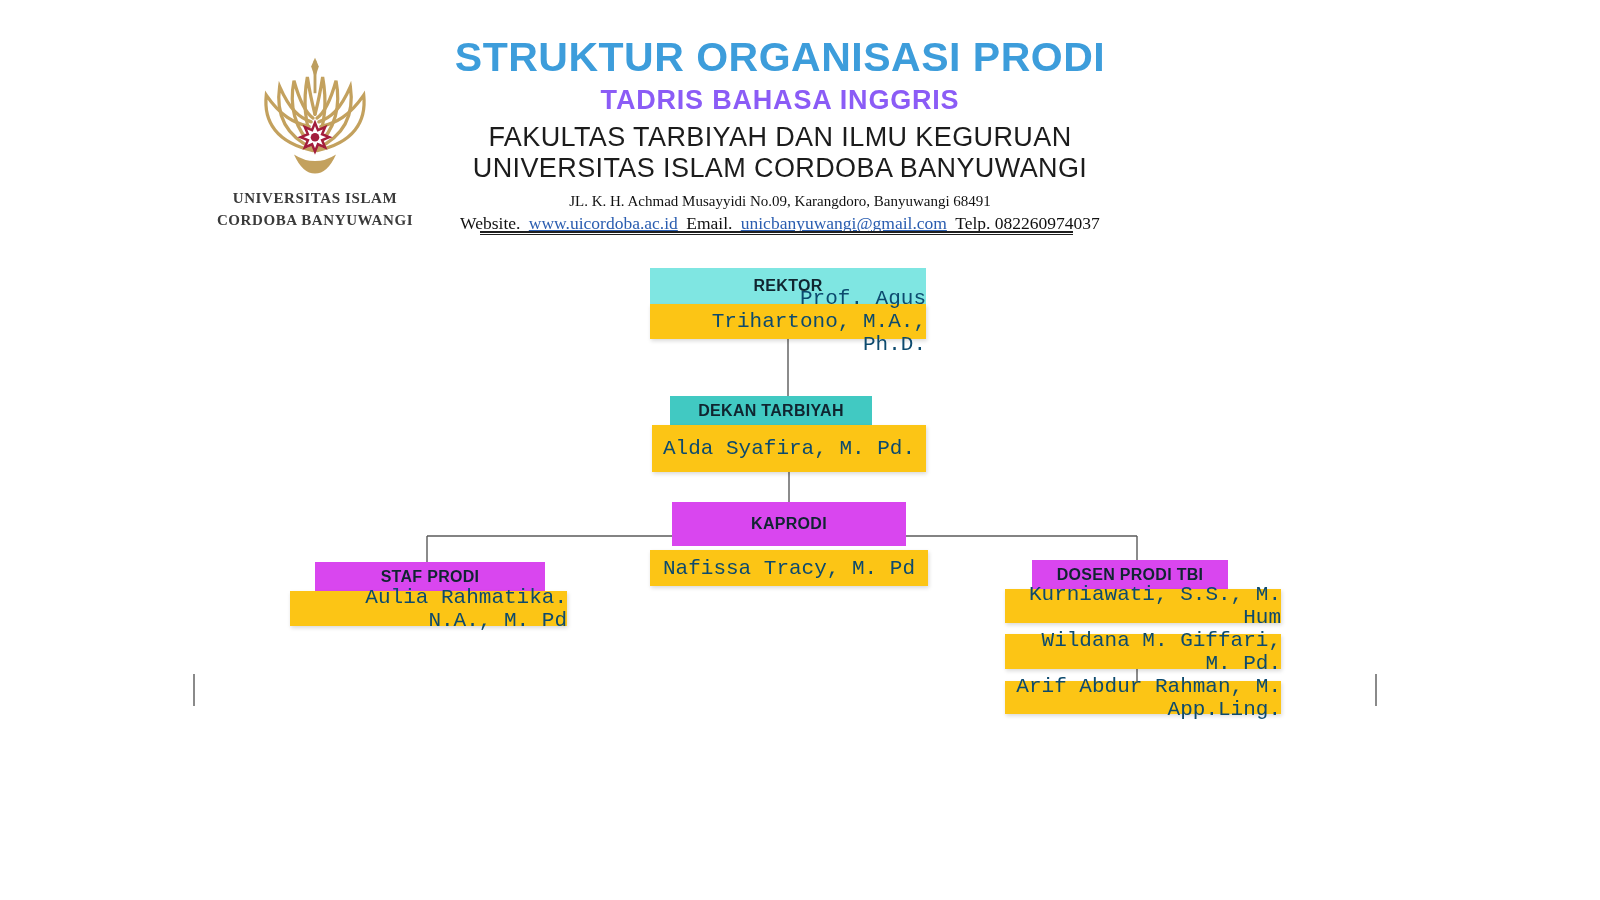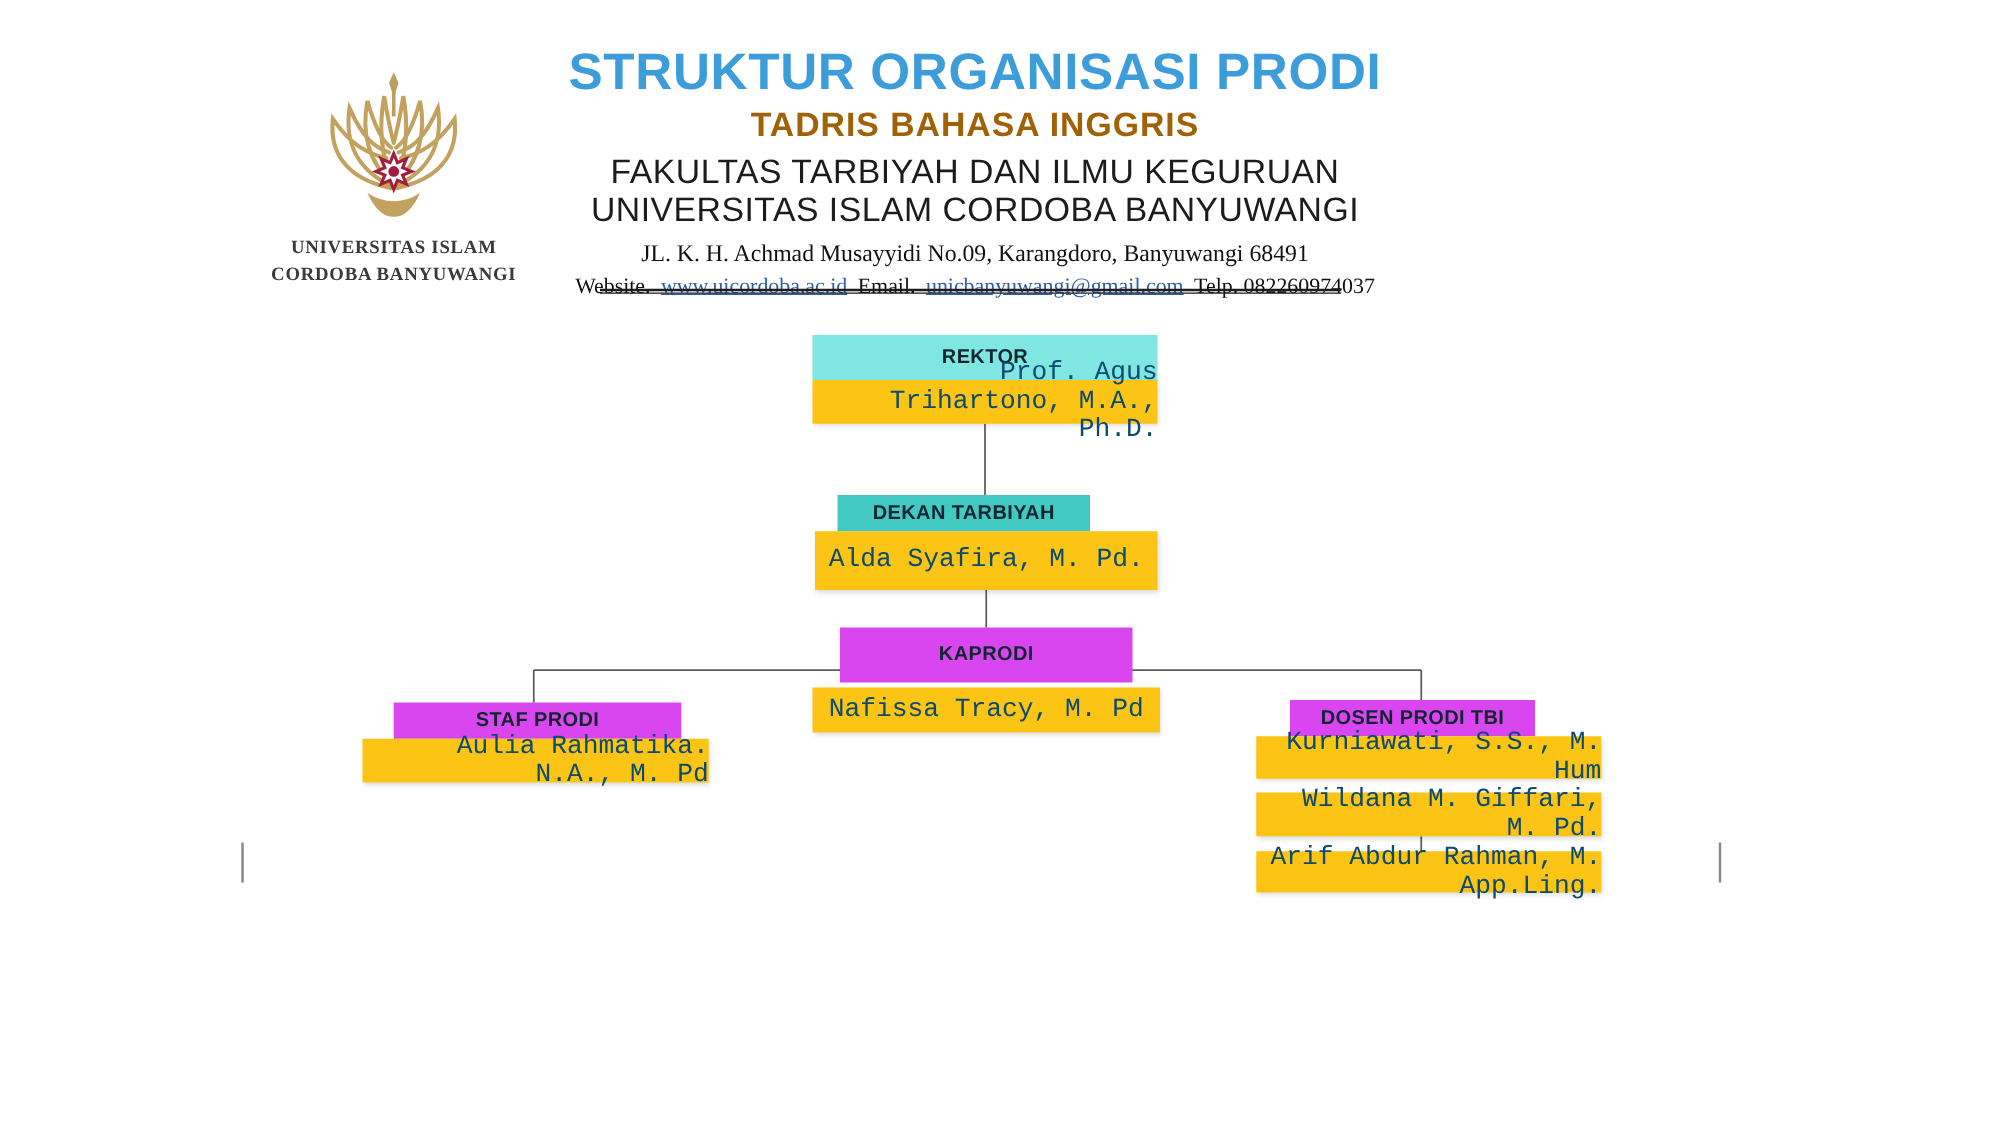--- a/index.html
+++ b/index.html
@@ -45,34 +45,34 @@
     font-weight: 700;
     letter-spacing: 0.5px;
     color: #3d9ddb;
     line-height: 1.05;
   }
   .subtitle {
     margin-top: 6px;
     font-size: 27px;
     font-weight: 700;
     letter-spacing: 0.8px;
-    color: #a16207;
+    color: #8b5cf6;
   }
   .faculty, .university {
     font-size: 27px;
     font-weight: 400;
     letter-spacing: 0.4px;
     color: #1c1c1c;
     line-height: 1.13;
   }
   .faculty { margin-top: 6px; }
   .address {
     margin-top: 10px;
     font-family: "Liberation Serif", serif;
-    font-size: 19px;
+    font-size: 15px;
     color: #111111;
   }
   .contact {
     margin-top: 3px;
     font-family: "Liberation Serif", serif;
     font-size: 17.5px;
     color: #111111;
   }
   .contact .lbl { margin: 0 2px; }
   .contact a.link {

